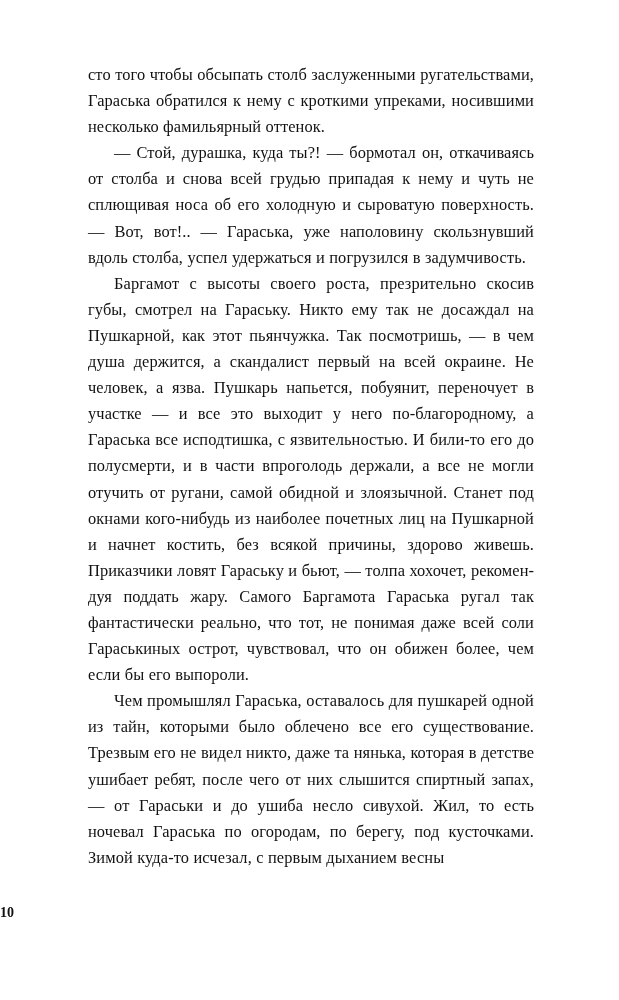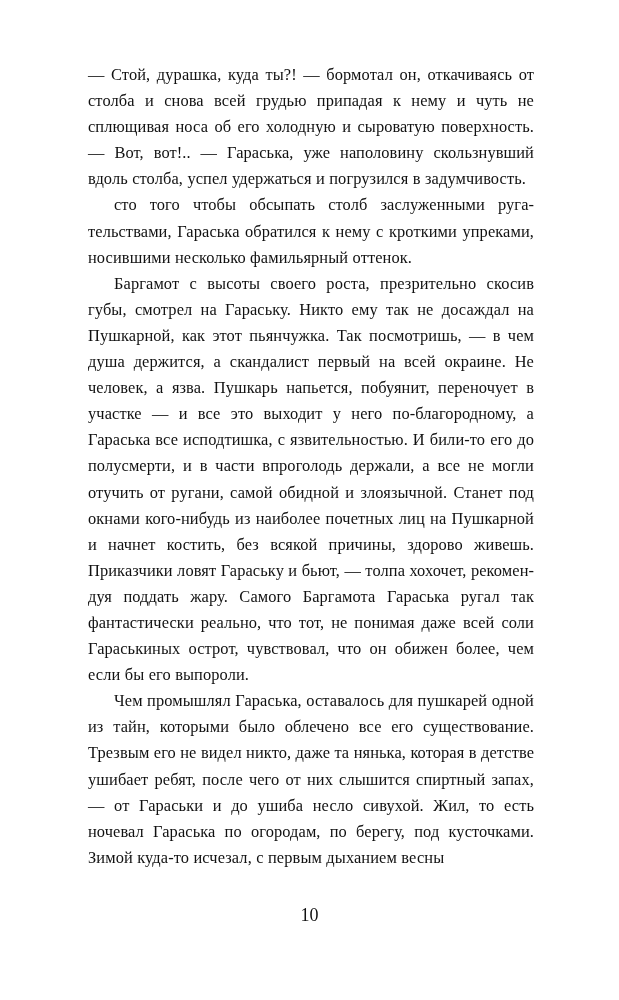--- a/index.html
+++ b/index.html
@@ -40,34 +40,34 @@
     hyphens: manual;
   }
   .para + .para {
     text-indent: 26px;
   }
   .page-number {
     position: absolute;
     left: 0;
     top: 905px;
     width: 619px;
-    text-align: center;
-    font-size: 18px;
-    font-weight: normal;
+    text-align: left;
+    font-size: 14px;
+    font-weight: bold;
     font-family: "Liberation Serif", serif;
     color: #111111;
   }
 </style>
 </head>
 <body>
 
 <div class="page">
 
   <div class="text-block">
+    <p class="para">сто того чтобы обсыпать столб заслуженными руга­тельствами, Гараська обратился к нему с кроткими упреками, носившими несколько фамильярный от­тенок.</p>
     <p class="para">— Стой, дурашка, куда ты?! — бормотал он, от­качиваясь от столба и снова всей грудью припадая к нему и чуть не сплющивая носа об его холодную и сыроватую поверхность. — Вот, вот!.. — Гараська, уже наполовину скользнувший вдоль столба, успел удержаться и погрузился в задумчивость.</p>
-    <p class="para">сто того чтобы обсыпать столб заслуженными руга­тельствами, Гараська обратился к нему с кроткими упреками, носившими несколько фамильярный от­тенок.</p>
     <p class="para">Баргамот с высоты своего роста, презрительно скосив губы, смотрел на Гараську. Никто ему так не досаждал на Пушкарной, как этот пьянчужка. Так посмотришь, — в чем душа держится, а скандалист первый на всей окраине. Не человек, а язва. Пуш­карь напьется, побуянит, переночует в участке — и все это выходит у него по-благородному, а Гарась­ка все исподтишка, с язвительностью. И били-то его до полусмерти, и в части впроголодь держали, а все не могли отучить от ругани, самой обидной и зло­язычной. Станет под окнами кого-нибудь из наибо­лее почетных лиц на Пушкарной и начнет костить, без всякой причины, здорово живешь. Приказчики ловят Гараську и бьют, — толпа хохочет, рекомен­дуя поддать жару. Самого Баргамота Гараська ру­гал так фантастически реально, что тот, не понимая даже всей соли Гараськиных острот, чувствовал, что он обижен более, чем если бы его выпороли.</p>
     <p class="para">Чем промышлял Гараська, оставалось для пушка­рей одной из тайн, которыми было облечено все его существование. Трезвым его не видел никто, даже та нянька, которая в детстве ушибает ребят, после чего от них слышится спиртный запах, — от Гарась­ки и до ушиба несло сивухой. Жил, то есть ночевал Гараська по огородам, по берегу, под кусточками. Зимой куда-то исчезал, с первым дыханием весны</p>
   </div>
 
   <div class="page-number">10</div>
 
 </div>
 
 </body></html>

